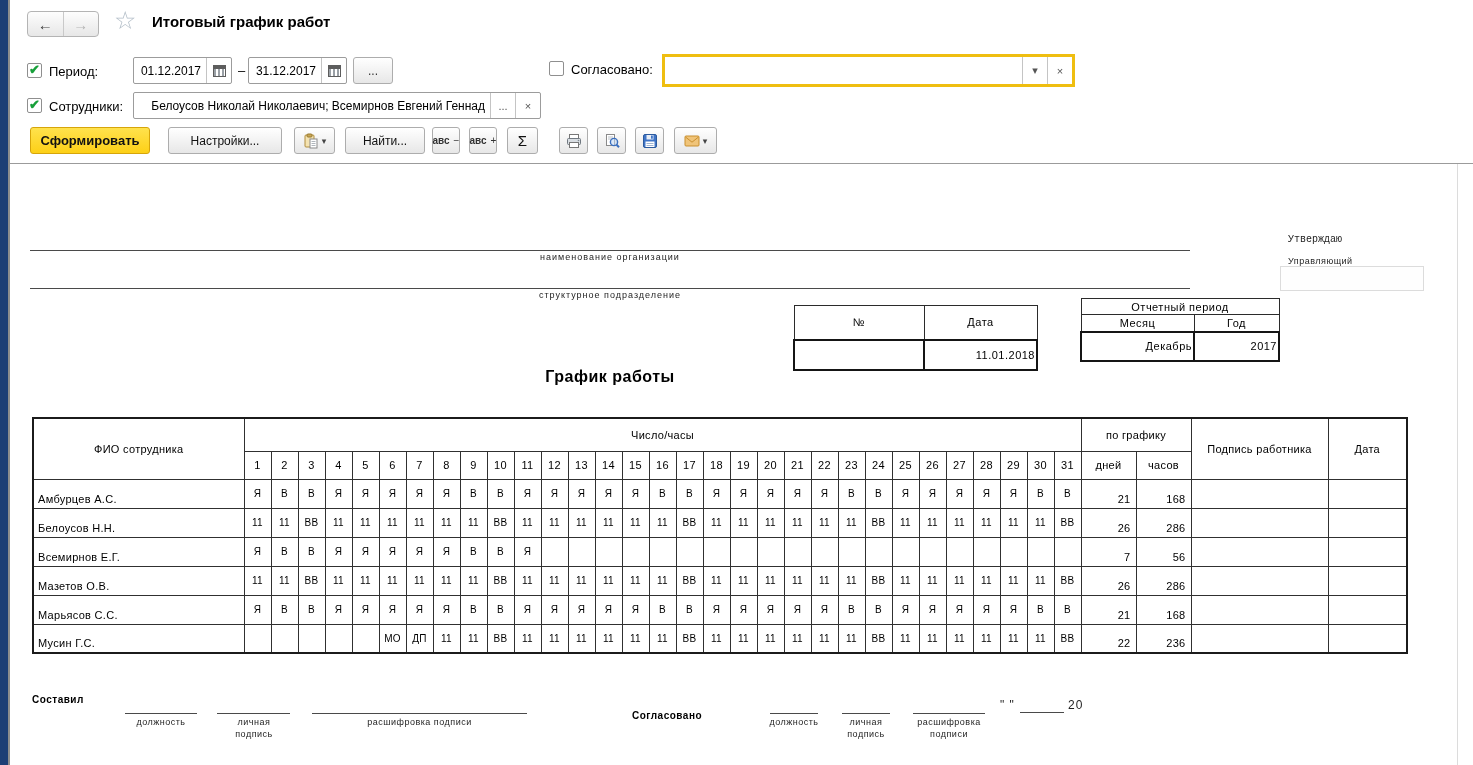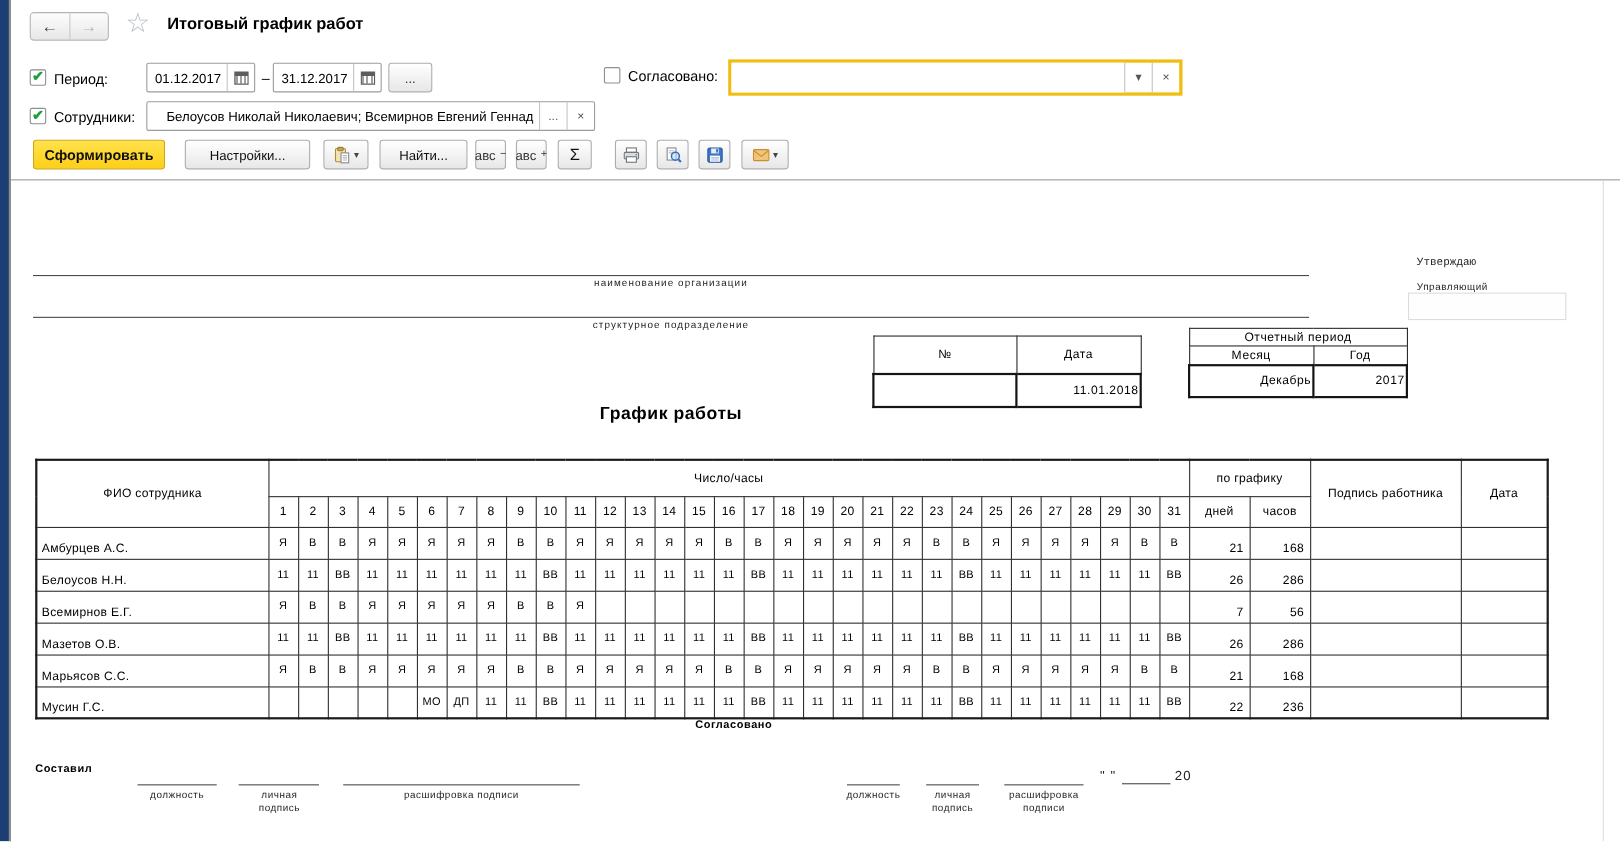--- a/index.html
+++ b/index.html
@@ -28,21 +28,21 @@
   .dash{font-size:13px;}
   .smallbtn{border:1px solid #adadad;border-radius:3px;background:linear-gradient(#ffffff,#e7e7e7);
             display:flex;align-items:center;justify-content:center;font-size:12px;color:#333;height:27px;}
   #org-wrap{left:662px;top:54px;width:413px;height:33px;border:3px solid #efbe10;background:#fff;display:flex;align-items:stretch;}
   #org-wrap input{border:none;outline:none;flex:1;font:12px "Liberation Sans",sans-serif;padding:0 5px;min-width:0;}
   
   .btn{height:27px;border:1px solid #adadad;border-radius:3px;background:linear-gradient(#ffffff,#e7e7e7);
        display:flex;align-items:center;justify-content:center;font-size:12px;color:#111;gap:3px;}
   #btn-generate{background:linear-gradient(#ffe24d,#fdd017);border-color:#d6a50a;font-weight:bold;font-size:13px;}
   .caret{font-size:9px;color:#444;}
-  .abc{font-size:12px;font-weight:normal;color:#333;}
+  .abc{font-size:10px;font-weight:bold;color:#333;}
   .sign{font-size:10px;color:#333;margin-left:1px;}
   #sep-line{left:10px;top:163px;width:1463px;height:1px;background:#9b9b9b;}
   #vtrack{left:1457px;top:164px;width:1px;height:601px;background:#dcdcdc;}
   
   .repline{border-top:1px solid #4a4a4a;height:0;}
   .smallcap{font-size:9px;letter-spacing:1px;color:#1f1f1f;text-align:center;}
   #approve-title{left:1288px;top:234px;font-size:10px;color:#222;font-family:Liberation Mono, monospace;}
   #approve-role{left:1288px;top:256px;font-size:9px;letter-spacing:.5px;color:#1f1f1f;border-bottom:1px solid #8a8a8a;padding-bottom:2px;}
   #approve-box{left:1280px;top:266px;width:144px;height:25px;border:1px solid #dcdcdc;background:#fefefe;}
   table{border-collapse:collapse;}
@@ -543,21 +543,21 @@
   </table>
 
   <div class="abs bold13" style="left:32px;top:694px;">Составил</div>
   <div class="abs sline" style="left:125px;top:713px;width:72px;"></div>
   <div class="abs scap" style="left:107px;top:716px;width:108px;">должность</div>
   <div class="abs sline" style="left:217px;top:713px;width:73px;"></div>
   <div class="abs scap" style="left:224px;top:716px;width:60px;">личная подпись</div>
   <div class="abs sline" style="left:312px;top:713px;width:215px;"></div>
   <div class="abs scap" style="left:312px;top:716px;width:215px;">расшифровка подписи</div>
 
-  <div class="abs bold13" style="left:632px;top:654px;">Согласовано</div>
+  <div class="abs bold13" style="left:632px;top:710px;">Согласовано</div>
   <div class="abs sline" style="left:770px;top:713px;width:48px;"></div>
   <div class="abs scap" style="left:744px;top:716px;width:100px;">должность</div>
   <div class="abs sline" style="left:842px;top:713px;width:48px;"></div>
   <div class="abs scap" style="left:836px;top:716px;width:60px;">личная подпись</div>
   <div class="abs sline" style="left:913px;top:713px;width:72px;"></div>
   <div class="abs scap brk" style="left:917px;top:716px;width:64px;">расшифровка подписи</div>
   <div class="abs q12" style="left:1000px;top:698px;">" "</div>
   <div class="abs sline" style="left:1020px;top:712px;width:44px;"></div>
   <div class="abs q12" style="left:1068px;top:698px;">20</div>
 </div>

